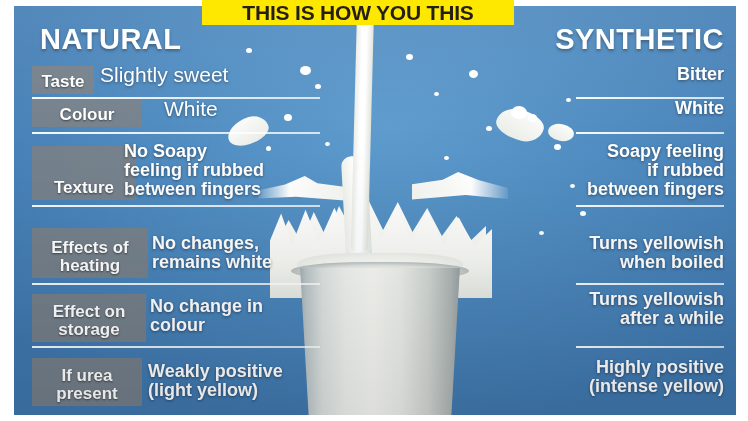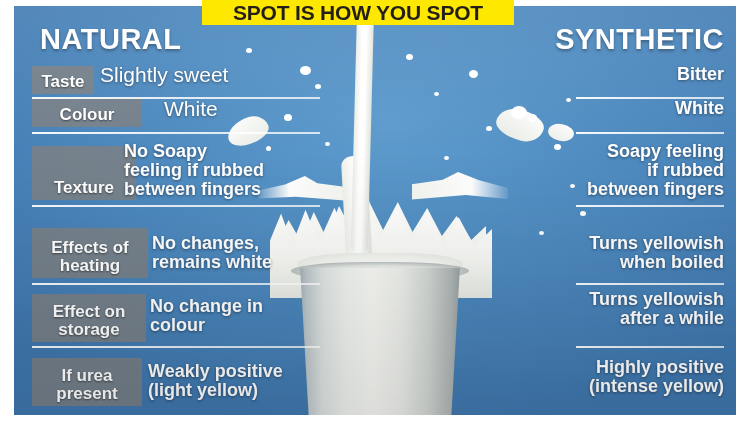--- a/index.html
+++ b/index.html
@@ -290,16 +290,16 @@
     <div class="divider div-l" id="div-5"></div>
     <div class="divider div-r" id="div-5r"></div>
 
     <div class="lbl" id="lbl-urea">If urea<br>present</div>
     <div class="valL" id="val-urea">Weakly positive<br>(light yellow)</div>
     <div class="valR" id="val-urea-r">Highly positive<br>(intense yellow)</div>
 
   </div>
 
   <div id="banner">
-    <span>SPOT IS HOW YOU SPOT</span>
+    <span>THIS IS HOW YOU THIS</span>
   </div>
 
 </div>
 
 </body></html>

